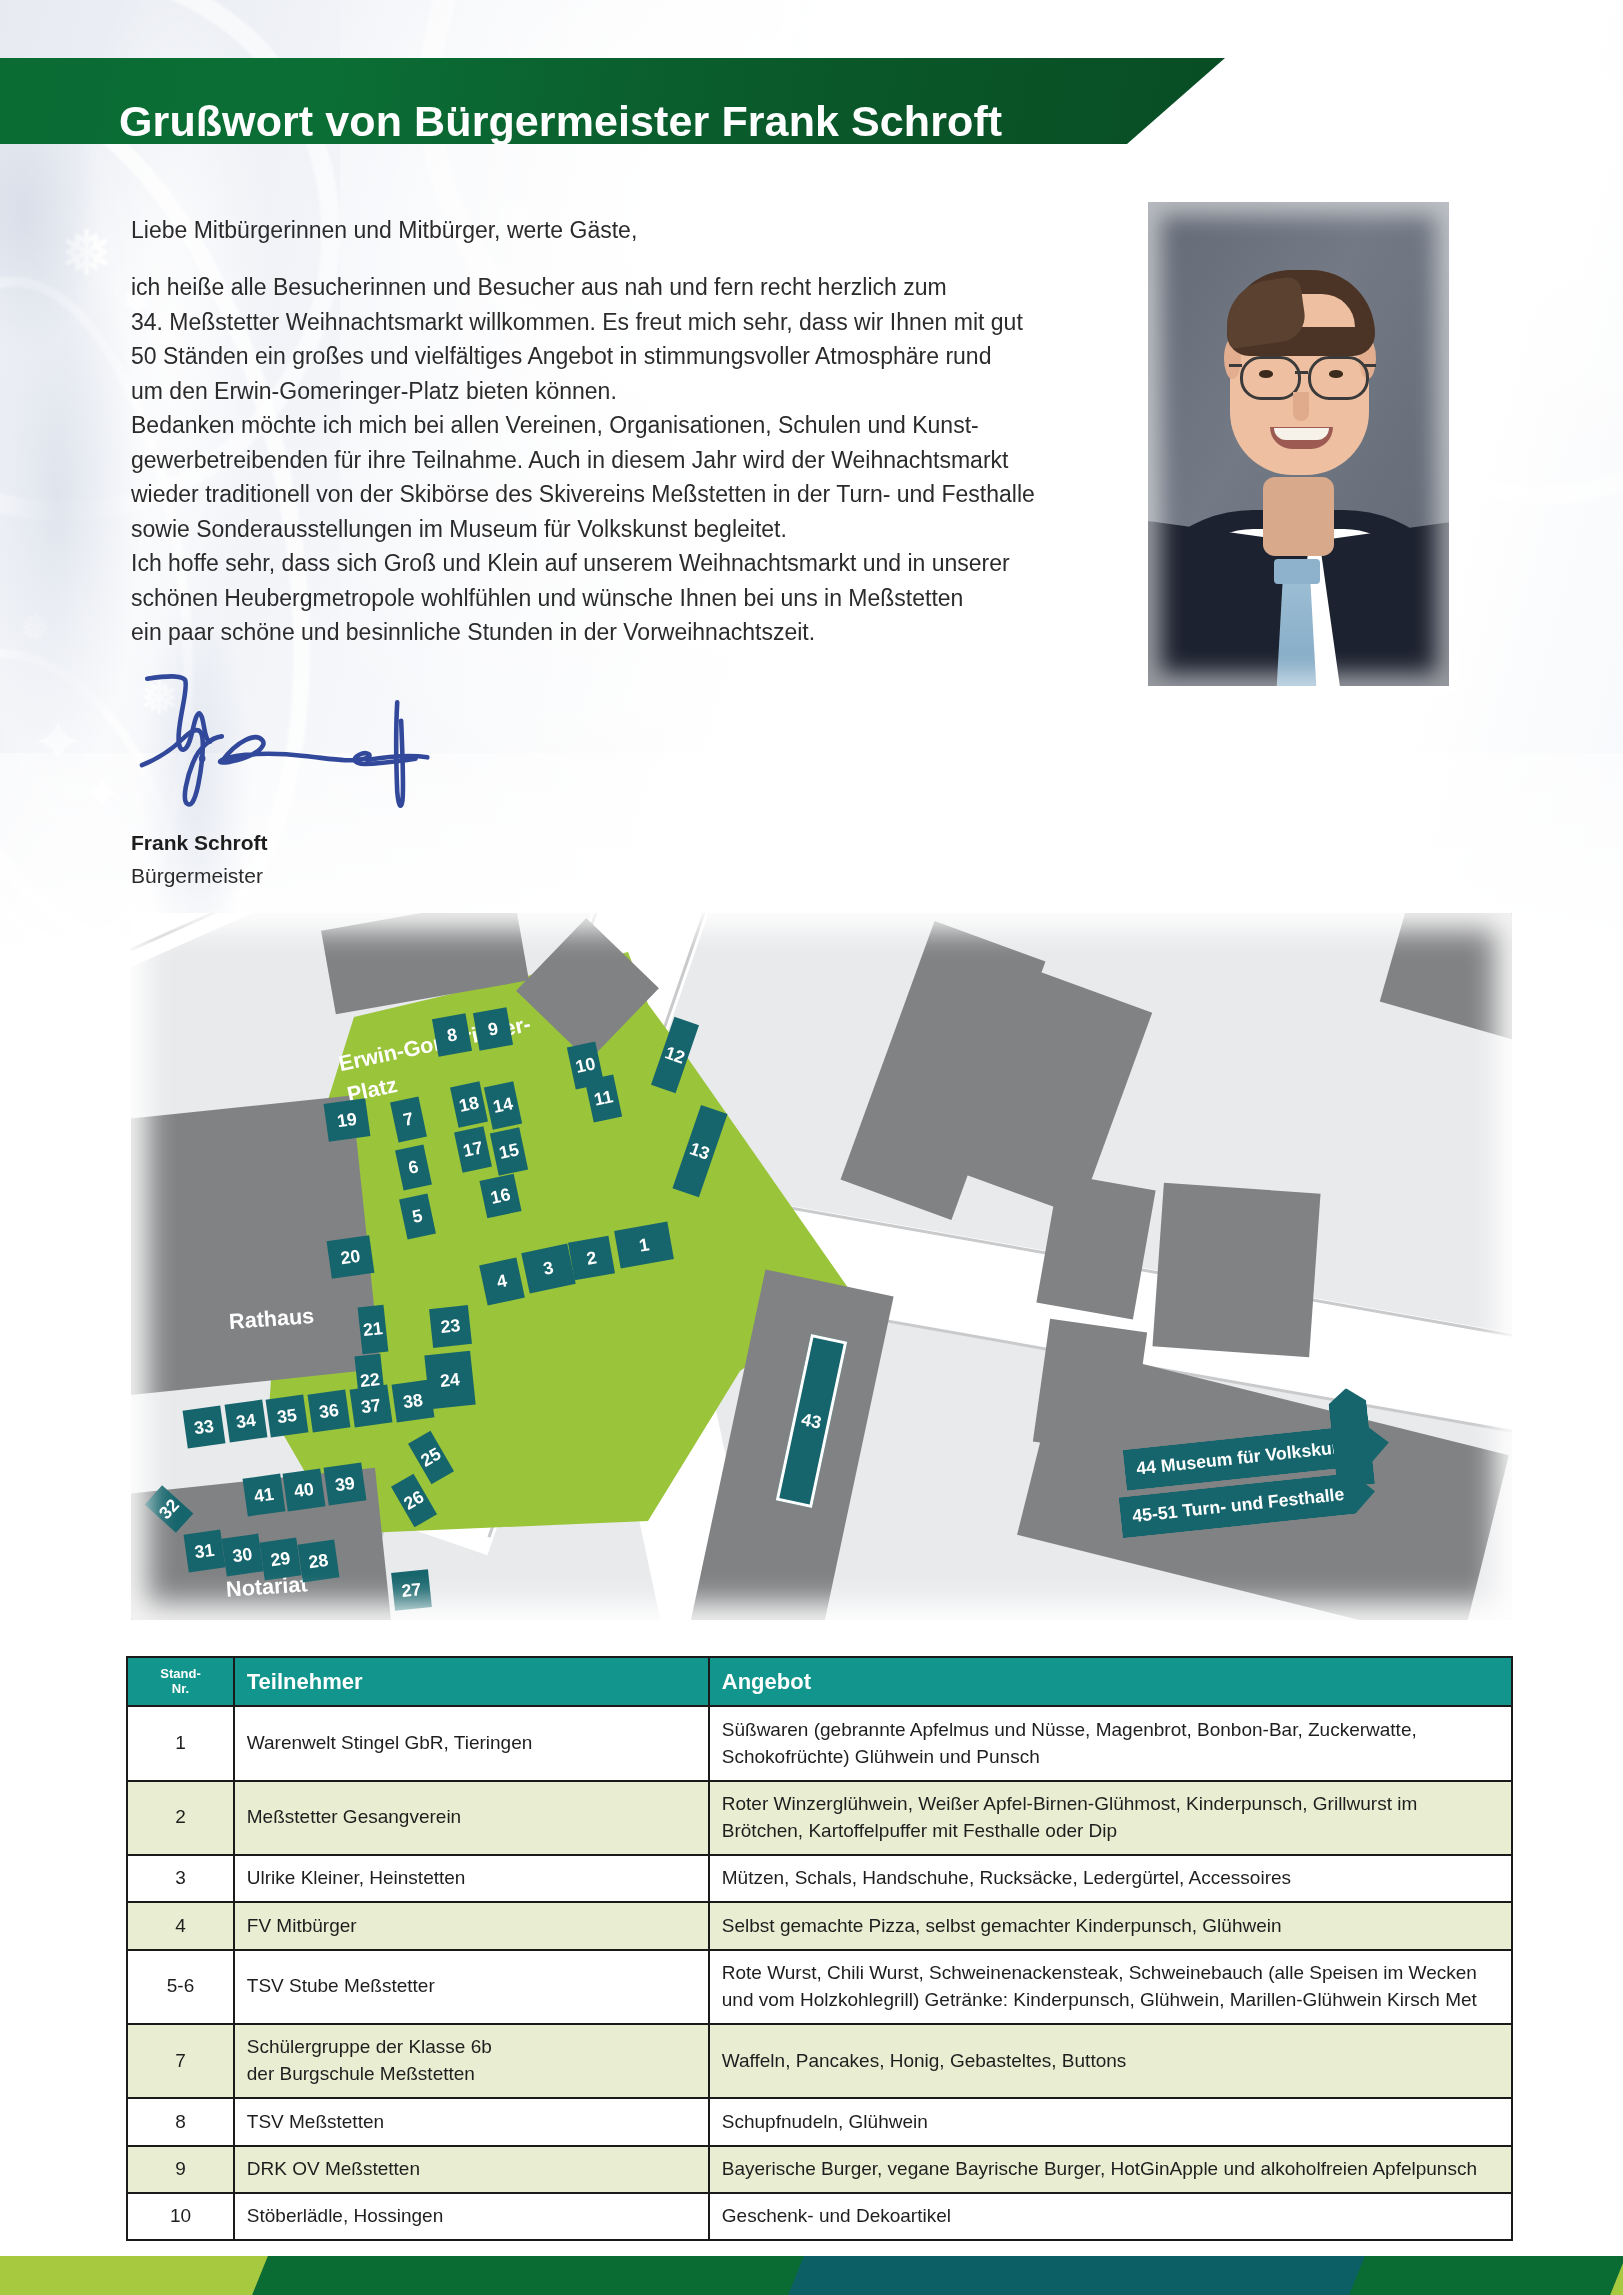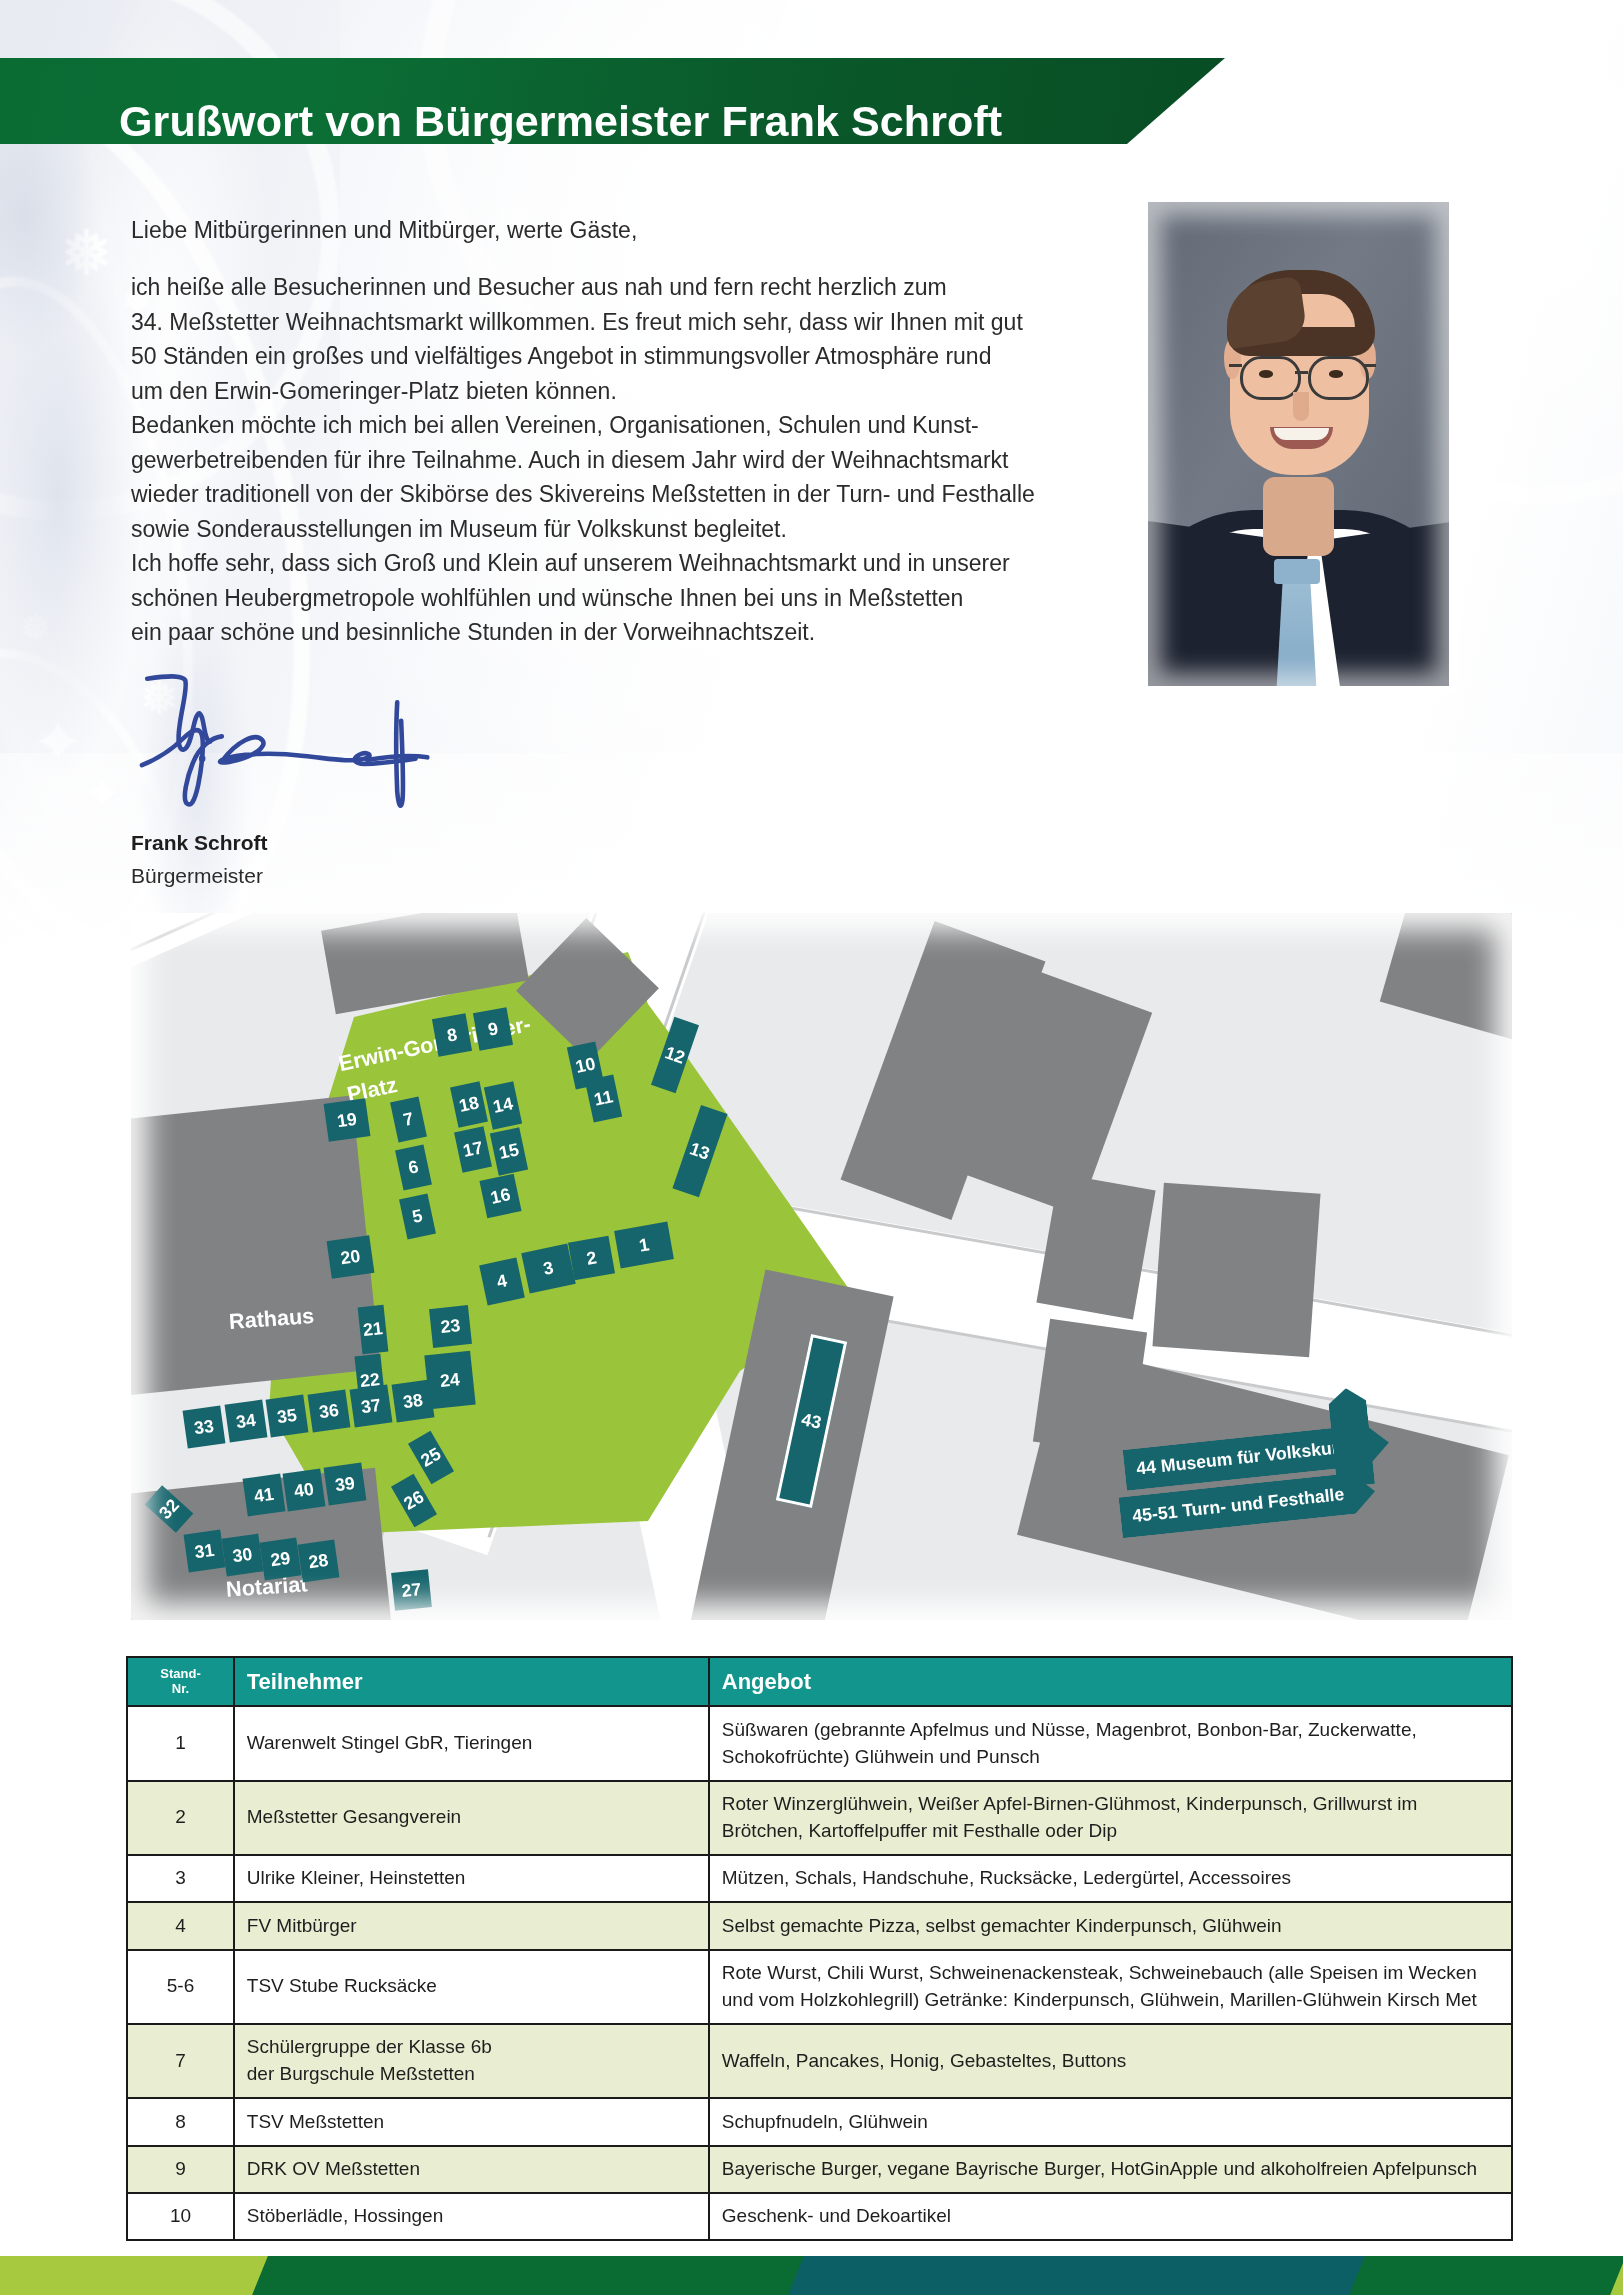--- a/index.html
+++ b/index.html
@@ -349,21 +349,21 @@
           <td style="white-space: pre-line; margin-top: 40px;">Ulrike Kleiner, Heinstetten</td>
           <td>Mützen, Schals, Handschuhe, Rucksäcke, Ledergürtel, Accessoires</td>
         </tr>
         <tr class="alt">
           <td class="c-nr">4</td>
           <td style="white-space: pre-line;">FV Mitbürger</td>
           <td>Selbst gemachte Pizza, selbst gemachter Kinderpunsch, Glühwein</td>
         </tr>
         <tr>
           <td class="c-nr">5-6</td>
-          <td style="white-space: pre-line;">TSV Stube Rucksäcke</td>
+          <td style="white-space: pre-line;">TSV Stube Meßstetter</td>
           <td>Rote Wurst, Chili Wurst, Schweinenackensteak, Schweinebauch (alle Speisen im Wecken und vom Holzkohlegrill) Getränke: Kinderpunsch, Glühwein, Marillen-Glühwein Kirsch Met</td>
         </tr>
         <tr class="alt">
           <td class="c-nr">7</td>
           <td style="white-space: pre-line;">Schülergruppe der Klasse 6b
 der Burgschule Meßstetten</td>
           <td>Waffeln, Pancakes, Honig, Gebasteltes, Buttons</td>
         </tr>
         <tr>
           <td class="c-nr">8</td>

